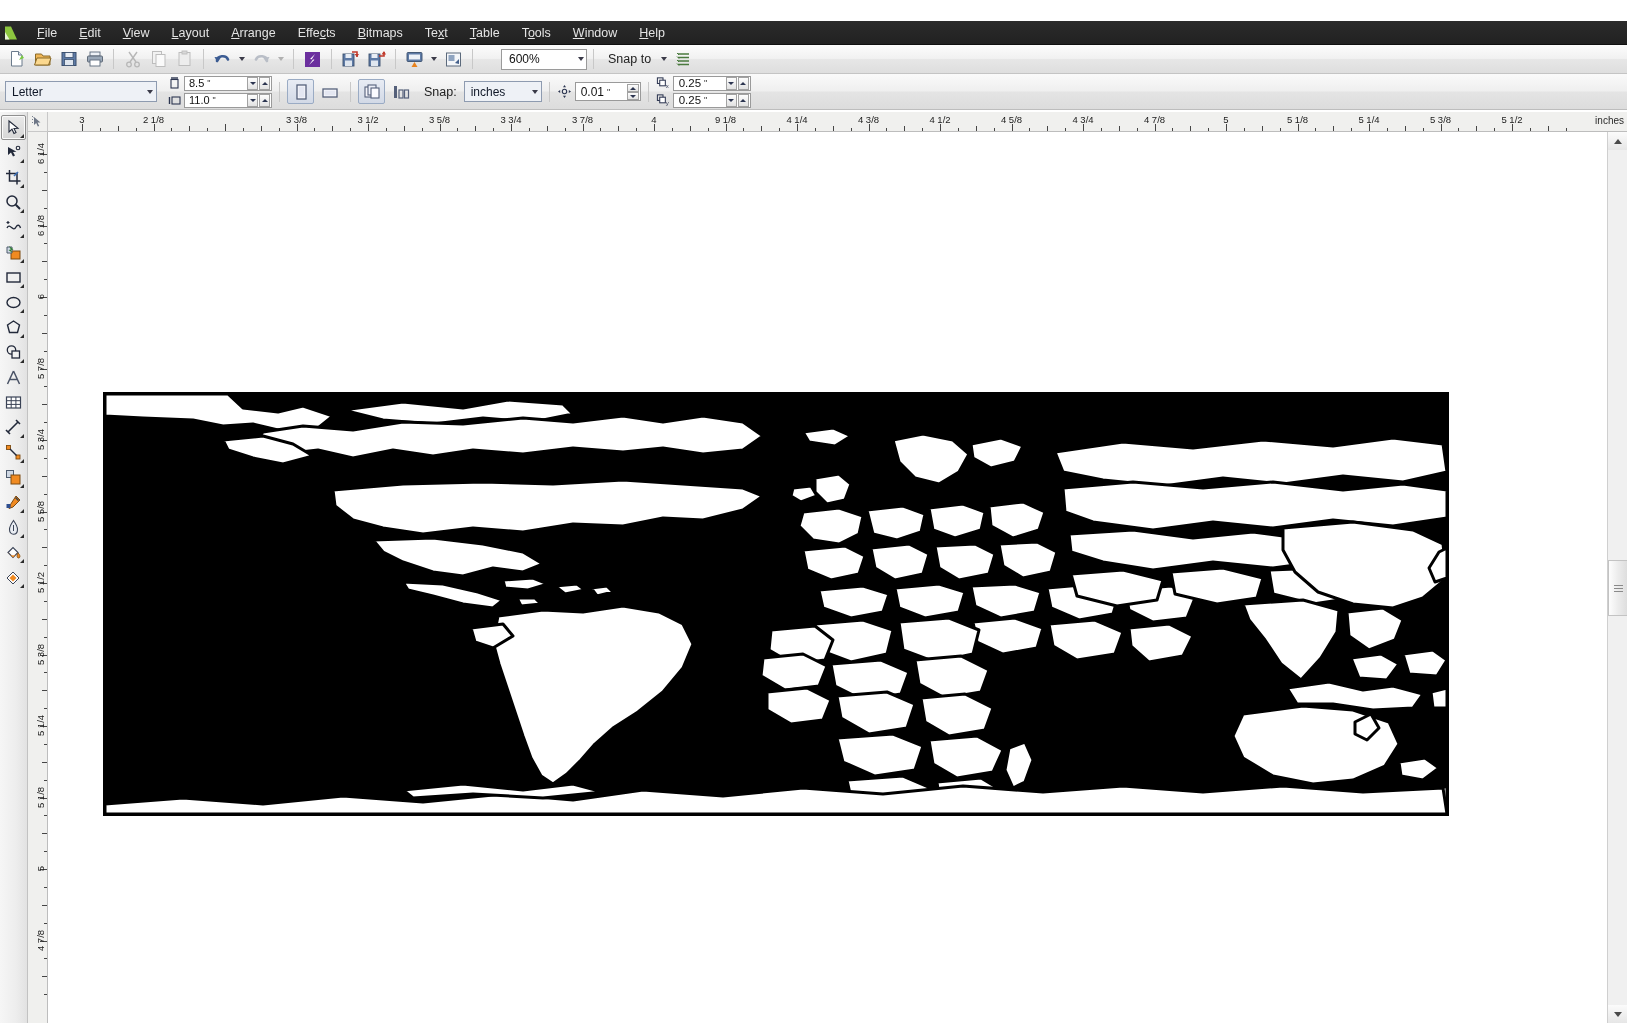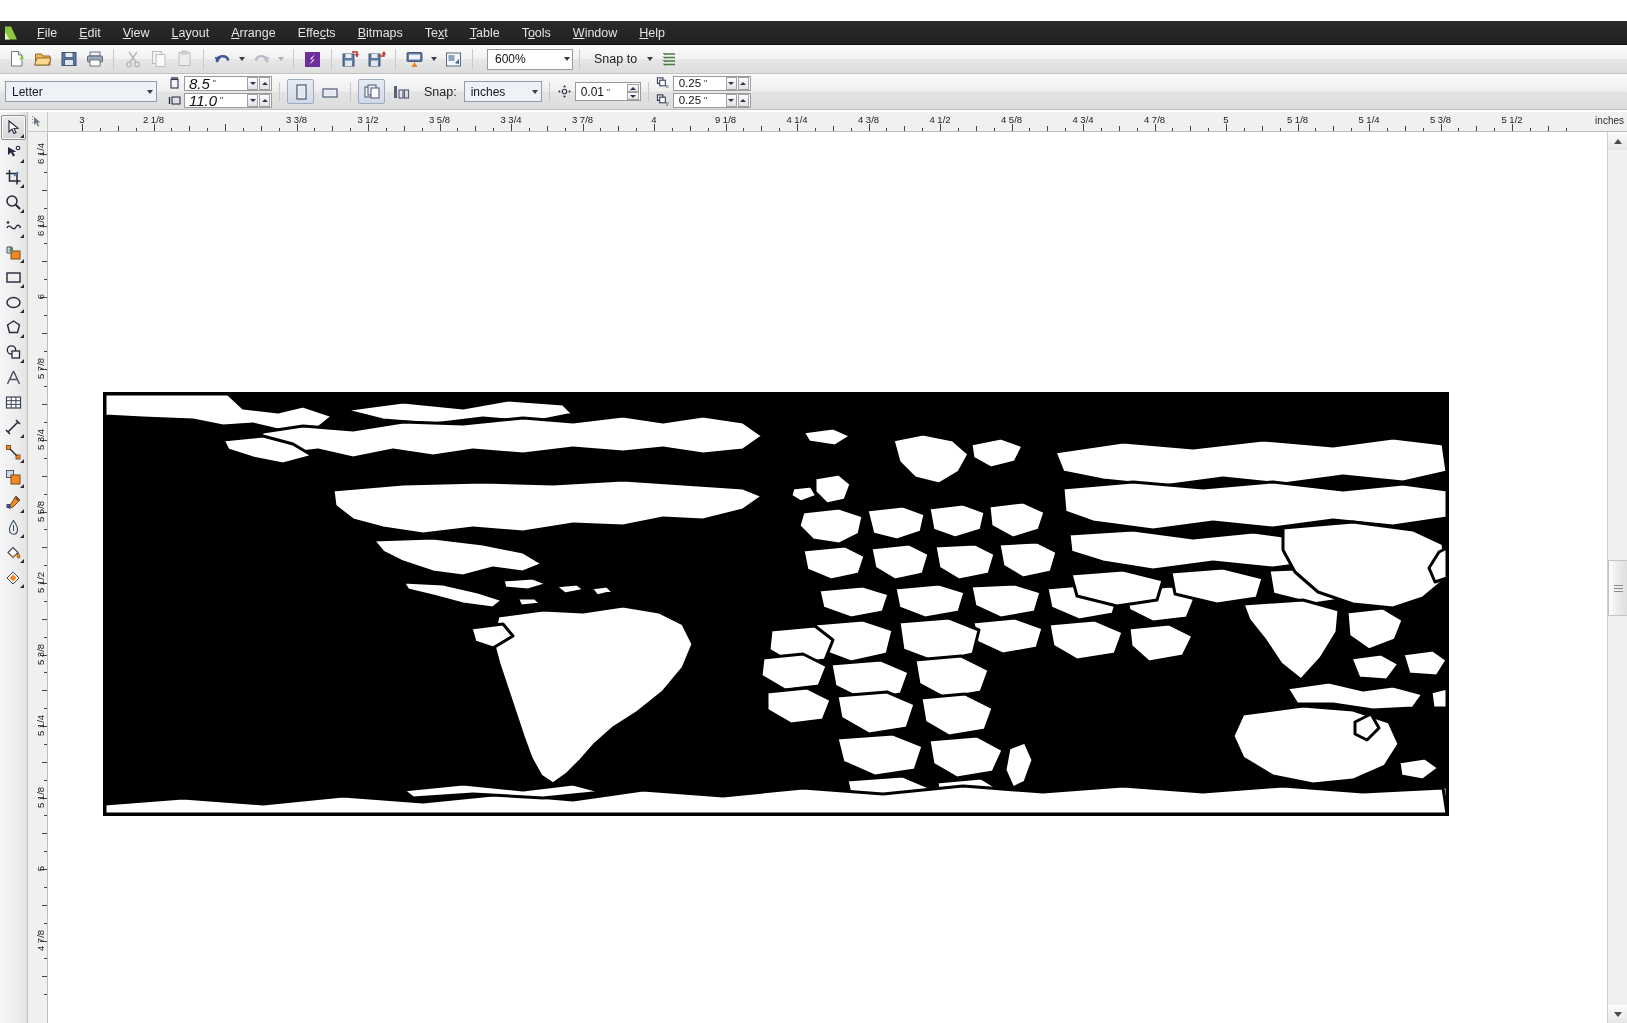--- a/index.html
+++ b/index.html
@@ -65,21 +65,21 @@
   .tb-arrow {
     width: 12px; height: 25px; display: flex; align-items: center; justify-content: center;
     cursor: default;
   }
   .caret { width:0;height:0;border-left:3.5px solid transparent;border-right:3.5px solid transparent;border-top:4px solid #3a3a48; }
   .caret.dim { border-top-color:#b0b0b0; }
 
   .zoom-combo {
     width: 86px; height: 21px; background: #fff; border: 1px solid #9a9a9a;
     display: flex; align-items: center; justify-content: space-between;
-    padding: 0 2px 0 7px; margin-left: 8px;
+    padding: 0 2px 0 7px; margin-left: 22px;
   }
   .zoom-combo span { font-size: 12px; color: #111; }
   .snap-label { font-size: 12.5px; color: #222; padding: 0 6px 0 8px; white-space: nowrap; }
 
   
   .propbar {
     position: absolute; left: 0; top: 74px; width: 1627px; height: 36px;
     background: linear-gradient(180deg,#fafafa 0%, #efefef 48%, #e4e4e4 52%, #dcdcdc 100%);
     border-bottom: 1px solid #bdbdbd;
     display: flex; align-items: center; padding: 0 5px; gap: 2px;
@@ -90,21 +90,21 @@
     padding: 0 3px 0 6px; margin-right: 8px;
   }
   .paper-combo span { font-size: 12px; color: #101828; }
   .dim-stack { display: flex; flex-direction: column; gap: 2px; }
   .dim-row { display: flex; align-items: center; gap: 3px; }
   .dim-ico { width: 14px; height: 14px; display:flex;align-items:center;justify-content:center; }
   .dim-field {
     width: 88px; height: 15px; background: #fff; border: 1px solid #9a9a9a;
     display: flex; align-items: center; padding-left: 4px; position: relative;
   }
-  .dim-field .val { font-size: 15px; color: #111; font-style: italic; }
+  .dim-field .val { font-size: 11px; color: #111; }
   .dim-field .unit { font-size: 9px; color: #333; margin-left: 3px; vertical-align: super; }
   .spin-pair { position: absolute; right: 1px; top: 0; display: flex; gap: 1px; height: 13px; align-items:center; }
   .spin-box {
     width: 11px; height: 13px; background: linear-gradient(180deg,#fdfdfd,#e2e2e2);
     border: 1px solid #a2a2a2; display:flex;align-items:center;justify-content:center;
   }
   .tri-d { width:0;height:0;border-left:3px solid transparent;border-right:3px solid transparent;border-top:3.5px solid #2c3550; }
   .tri-u { width:0;height:0;border-left:3px solid transparent;border-right:3px solid transparent;border-bottom:3.5px solid #2c3550; }
 
   .pb-btn {

